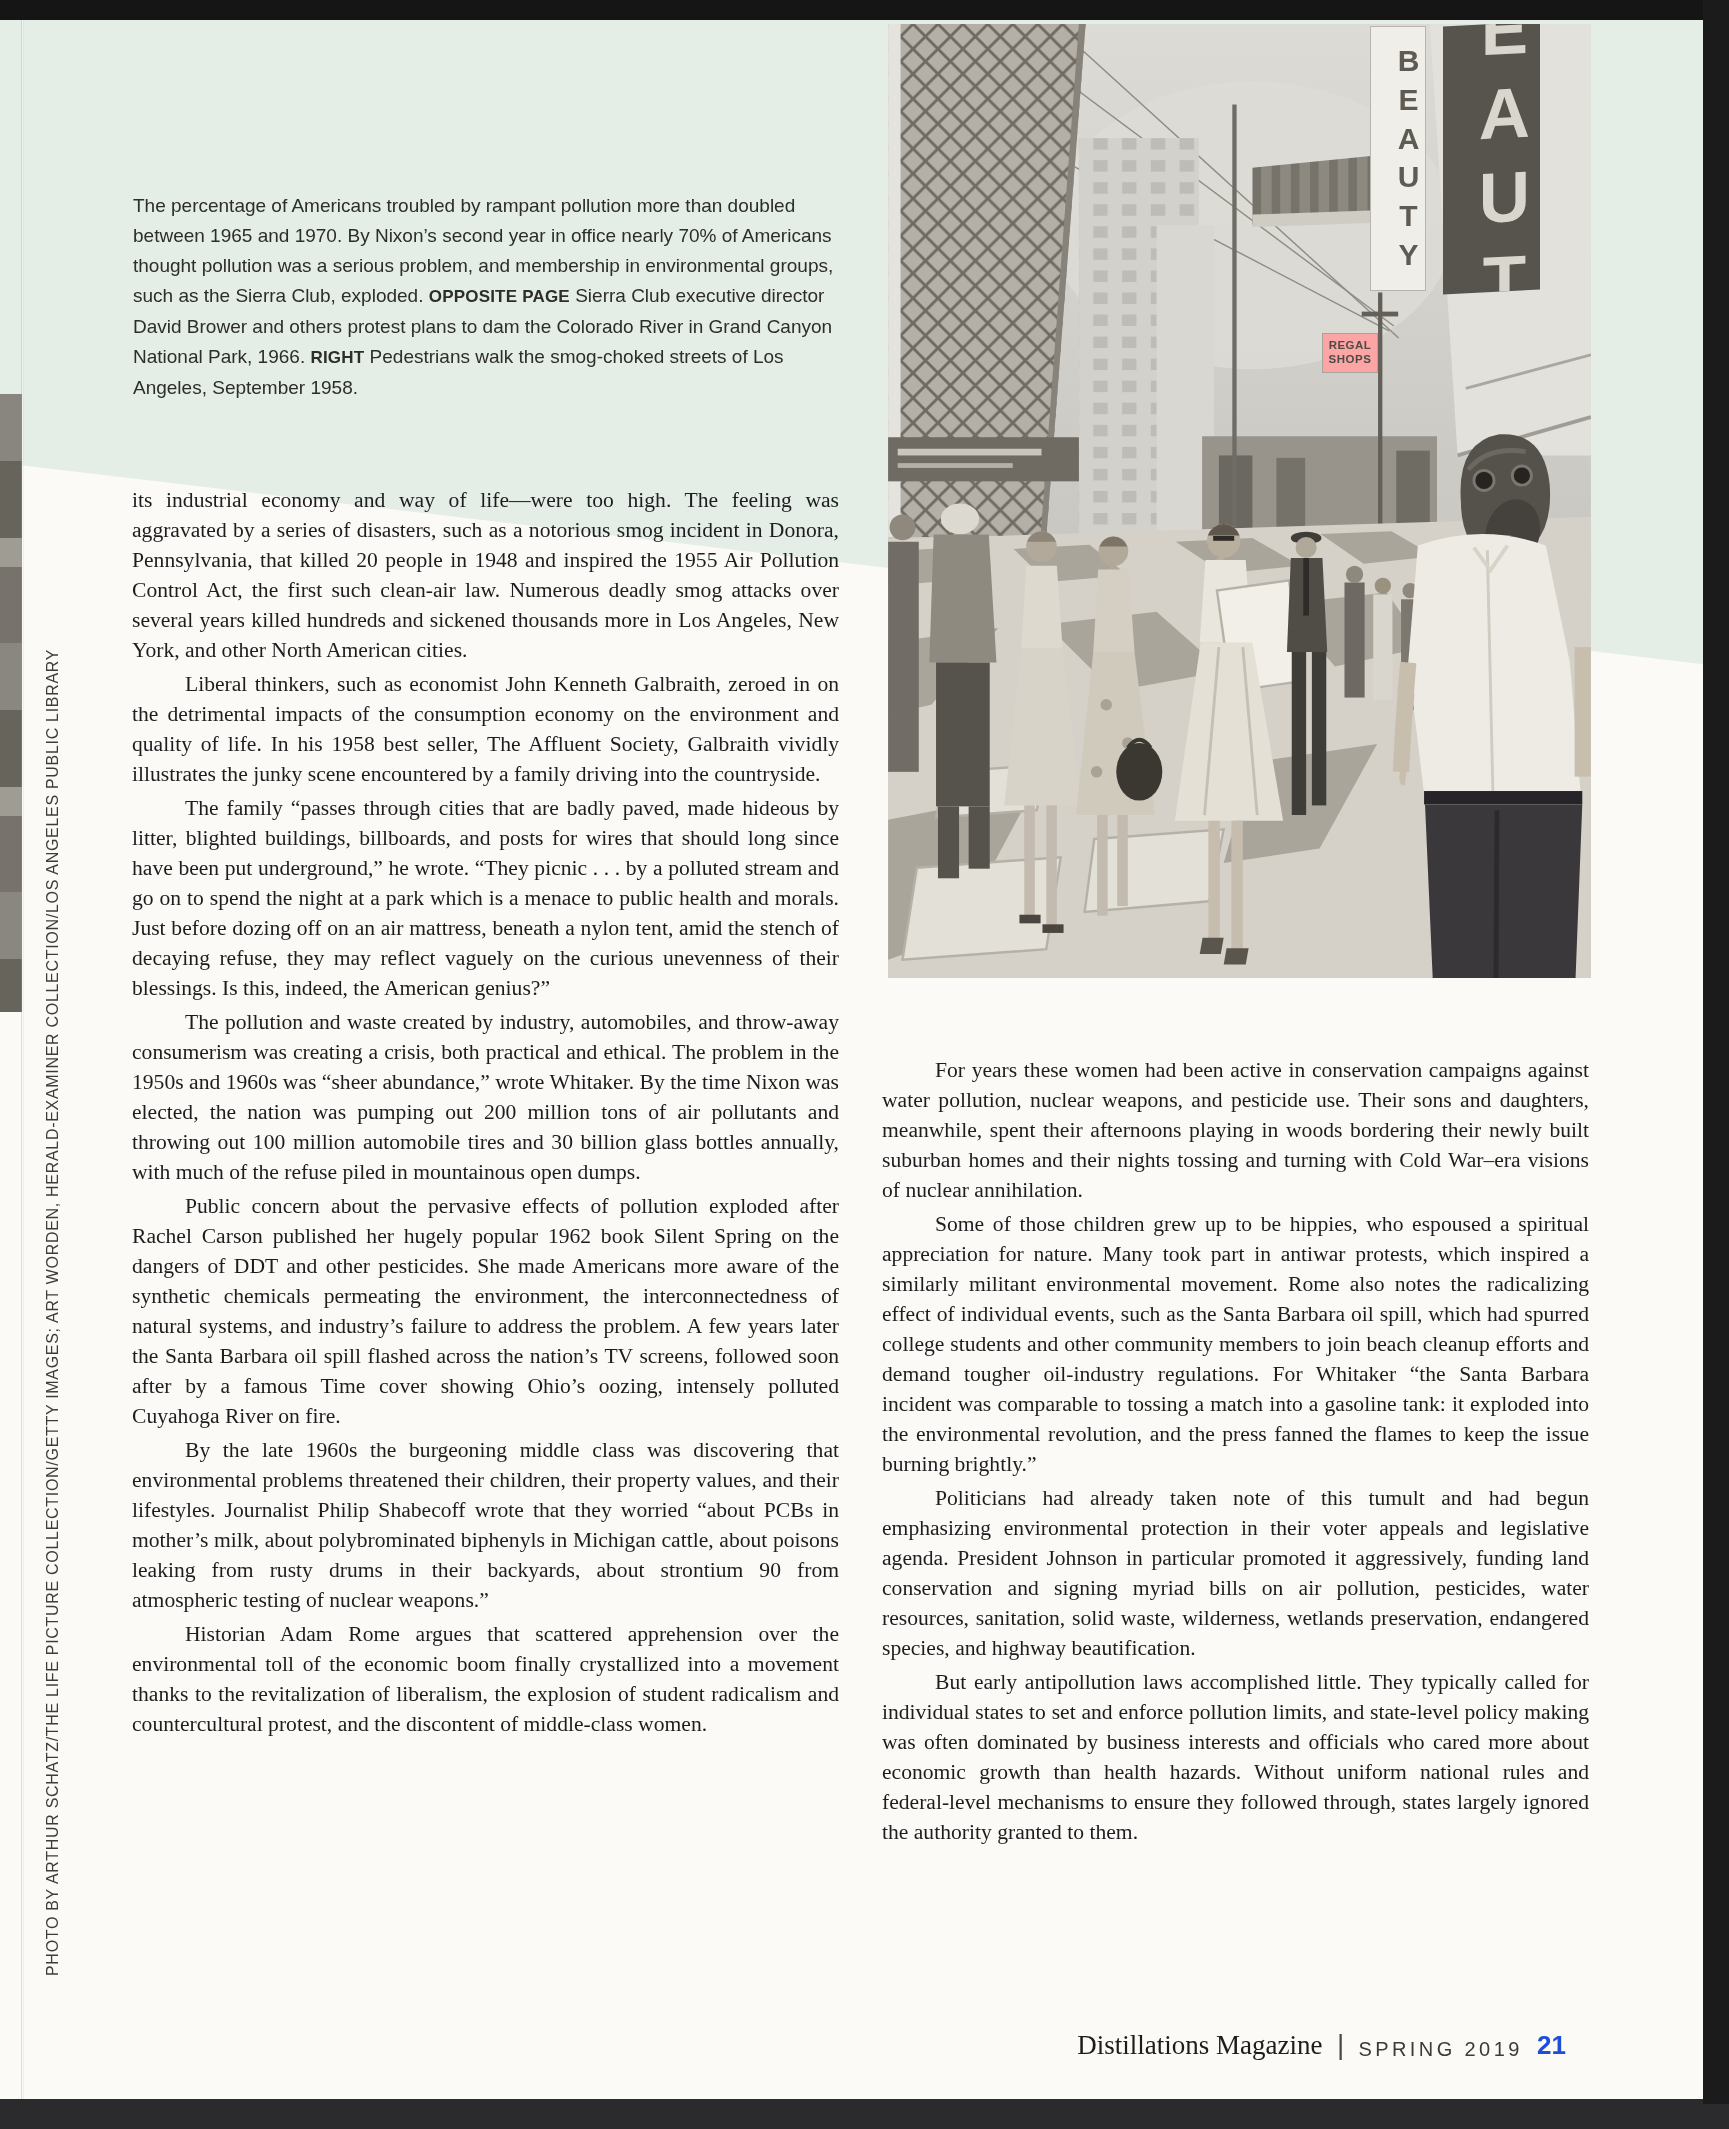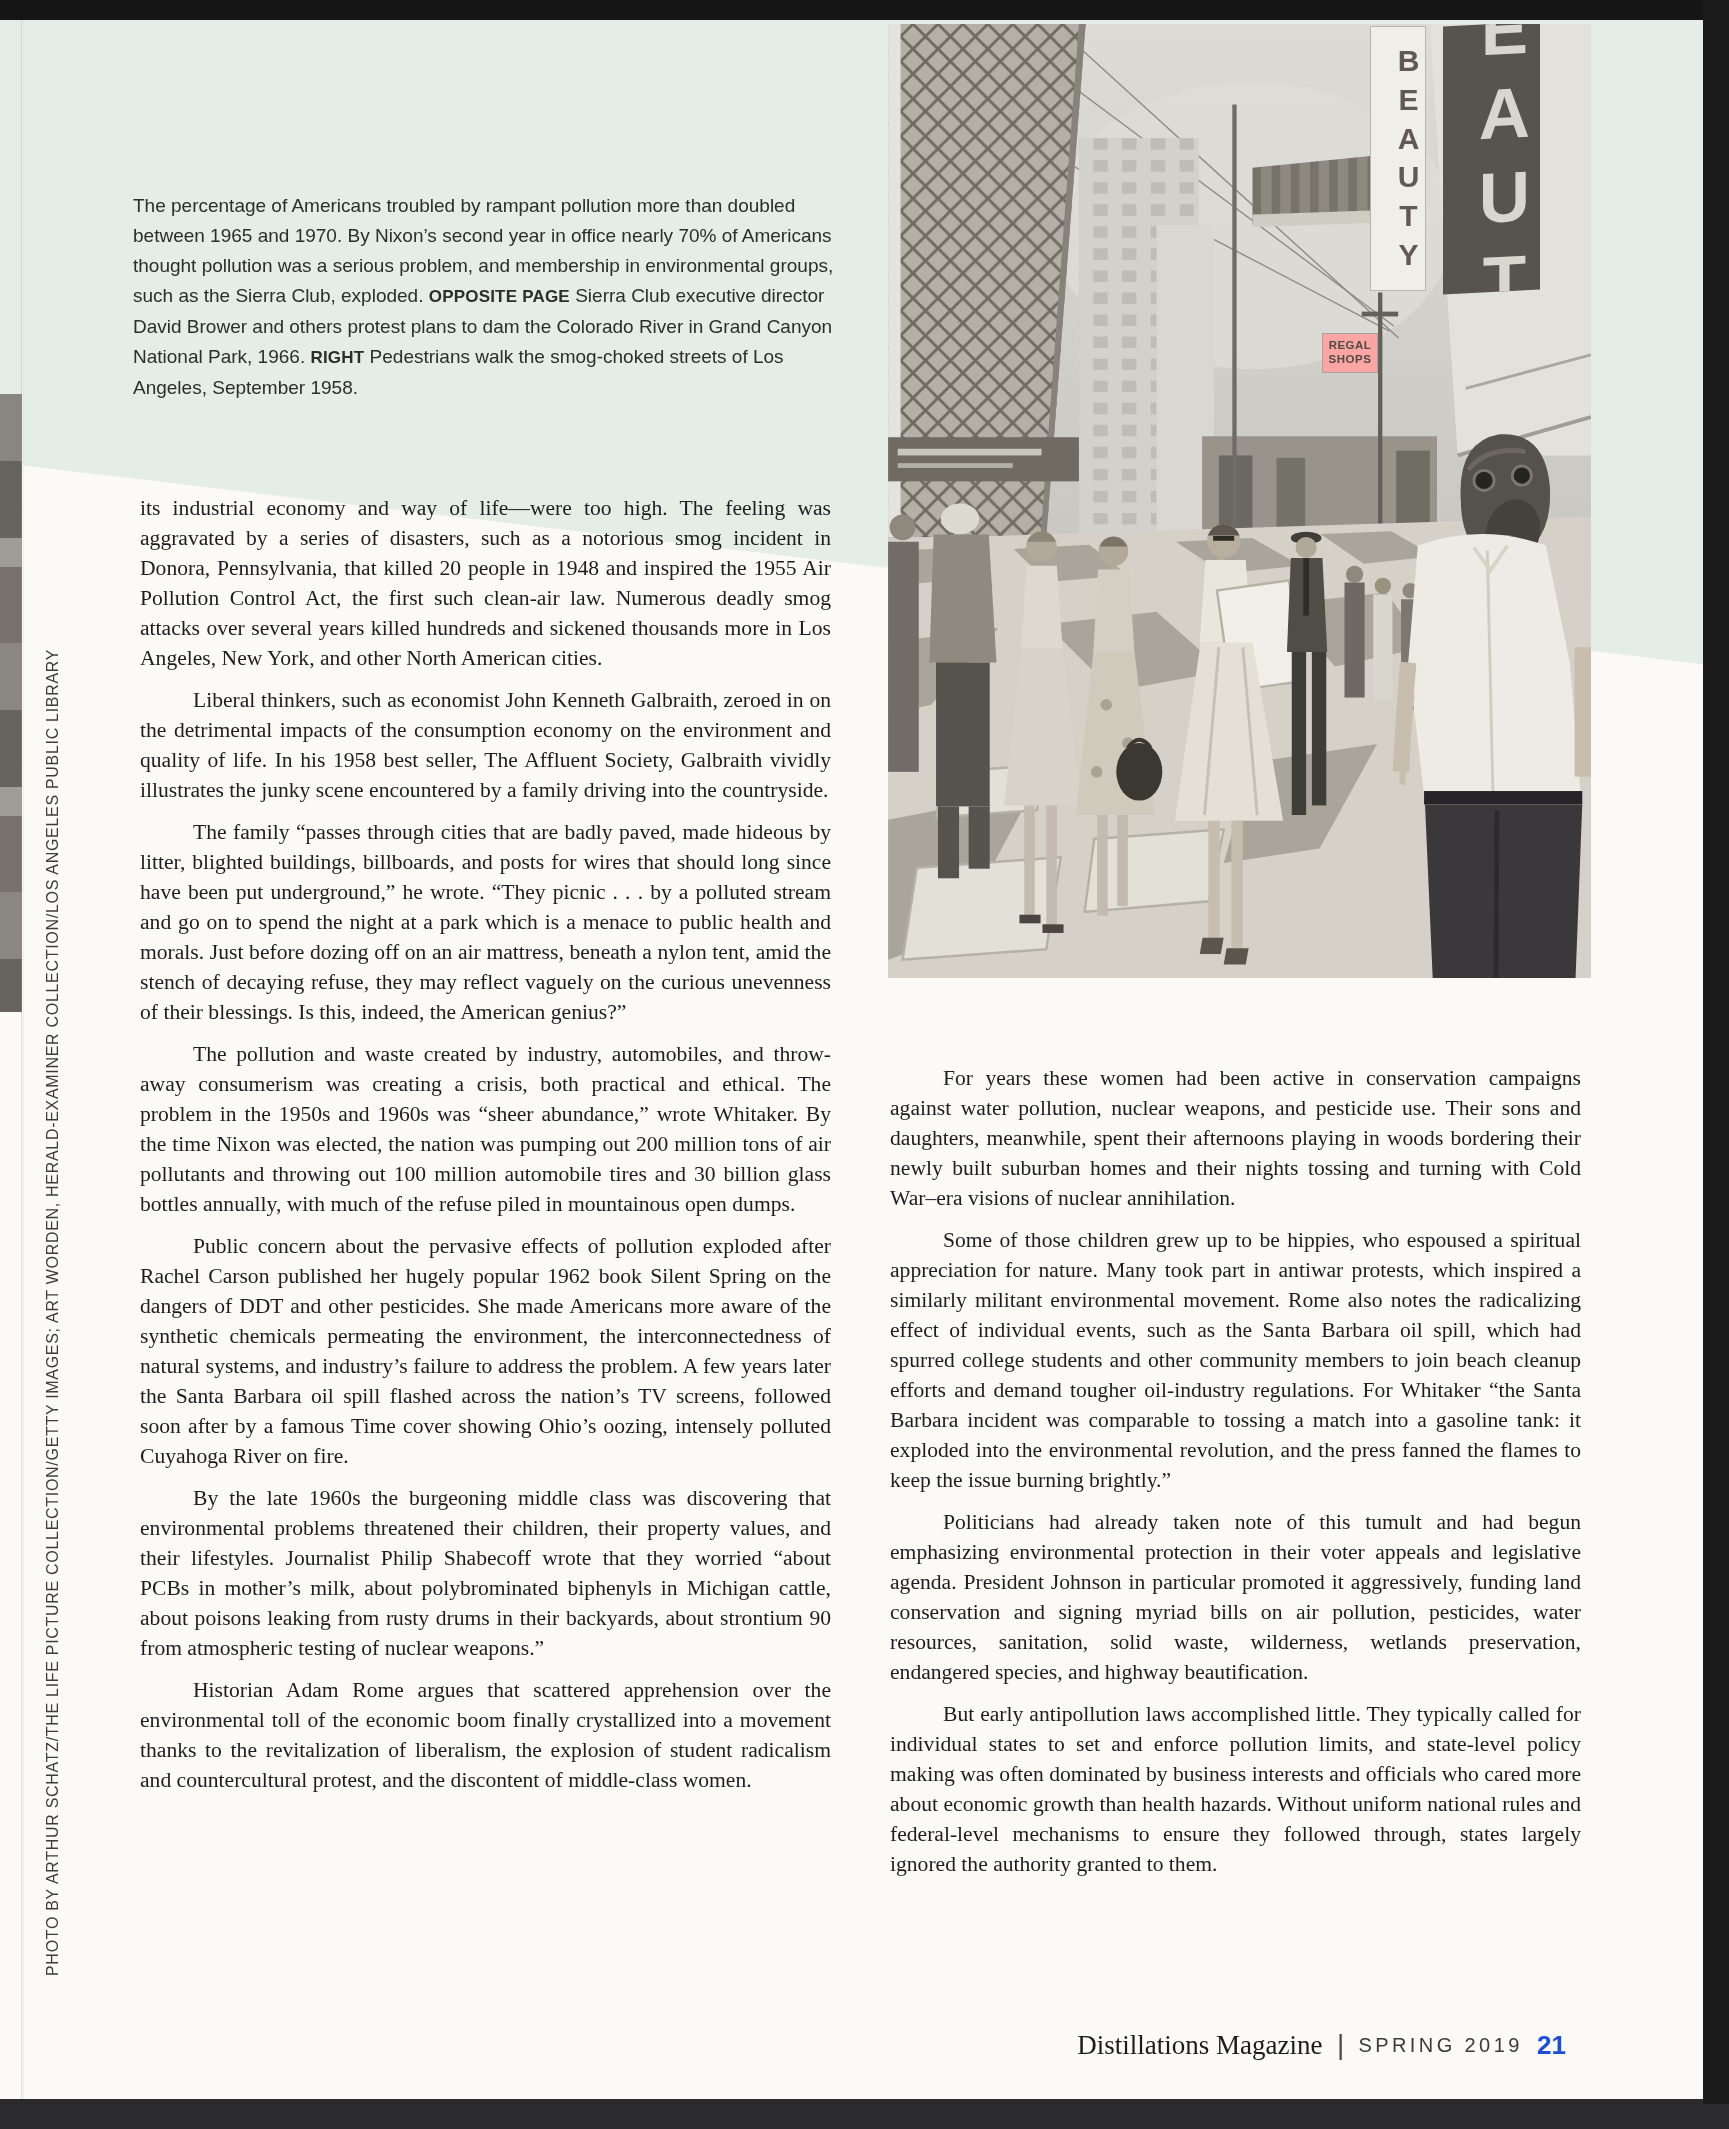--- a/index.html
+++ b/index.html
@@ -22,21 +22,21 @@
     background:repeating-linear-gradient(180deg,#817d76 0 67px,#5a574f 67px 144px,#97948c 144px 173px,#6b675f 173px 249px);
     opacity:.92;}
   .gutter-crease{position:absolute;left:21px;top:0;width:2.9px;height:2079px;
     background:linear-gradient(90deg,rgba(0,0,0,.16),rgba(255,255,255,.55) 55%,rgba(0,0,0,.08));}
   
   .caption{position:absolute;left:133px;top:152px;width:712px;
     font-family:"Liberation Sans",sans-serif;font-size:19px;line-height:30px;color:#2d2d2b;}
   .caption .rb{font-weight:700;font-size:17px;letter-spacing:0.2px;text-align:center;}
   
   .col{position:absolute;width:715px;color:#1d1d1f;font-size:21.6px;line-height:30px;text-align:justify;}
-  .col p{margin:12px;text-indent:53px;}
+  .col p{margin:4px;text-indent:53px;}
   .col p.noind{text-indent:0;}
   .col-left{left:128px;top:461px;}
   .col-right{left:878px;top:1031px;}
   .ri{}
   .rb{font-weight:700;}
   
   .photo{position:absolute;left:888px;top:3.8px;width:703px;height:954px;overflow:hidden;
          background:#d8d7d1;}
   .photo svg{position:absolute;left:0;top:0;}
   .sign-v{position:absolute;writing-mode:vertical-rl;text-orientation:upright;
@@ -48,21 +48,21 @@
          transform:skewY(-3deg);}
   #sign-regal{position:absolute;left:434px;top:309px;width:54px;height:38px;background:#fca5a5;
          border:0.5px solid #a7a49c;color:#4e4b45;font:700 11.5px/1.2 "Liberation Sans",sans-serif;
          display:flex;align-items:center;justify-content:center;text-align:center;letter-spacing:0.5px;}
   
   .credit{position:absolute;left:40px;top:906px;height:1050px;width:25px;
           writing-mode:vertical-rl;transform:rotate(180deg);
           font-family:"Liberation Sans",sans-serif;font-size:16px;letter-spacing:0.7px;
           color:#3c3c3a;white-space:nowrap;display:flex;align-items:center;}
   
-  .footer{position:absolute;top:2009px;right:137px;display:flex;align-items:center;gap:14.4px;}
+  .footer{position:absolute;top:2009px;right:137px;display:flex;align-items:flex-end;gap:14.4px;}
   .footer .mag{font:400 27px "Liberation Serif",serif;color:#1c1c1c;}
   .footer .sep{font:200 28px "Liberation Sans",sans-serif;color:#4a4a4a;}
   .footer .issue{font:400 20px "Liberation Sans",sans-serif;letter-spacing:3.4px;color:#3b3b3b;}
   .footer .pageno{font:700 26px "Liberation Sans",sans-serif;color:#1d4ed8;}
 </style>
 </head>
 <body>
 
 <div id="stage">
 

